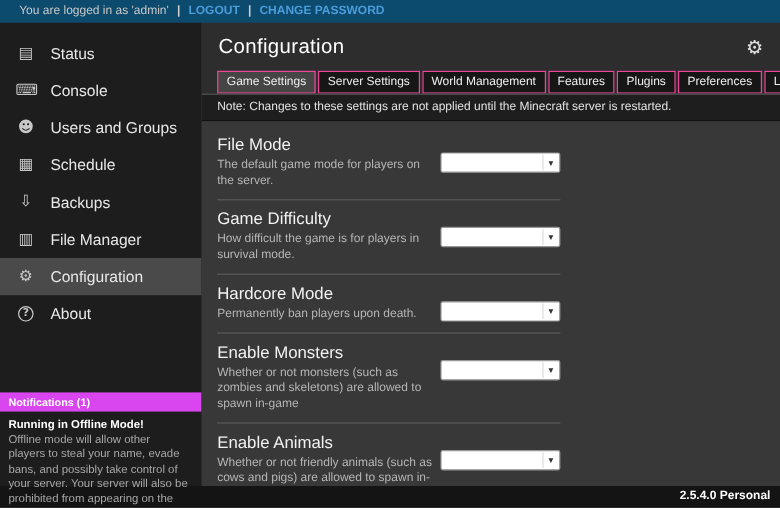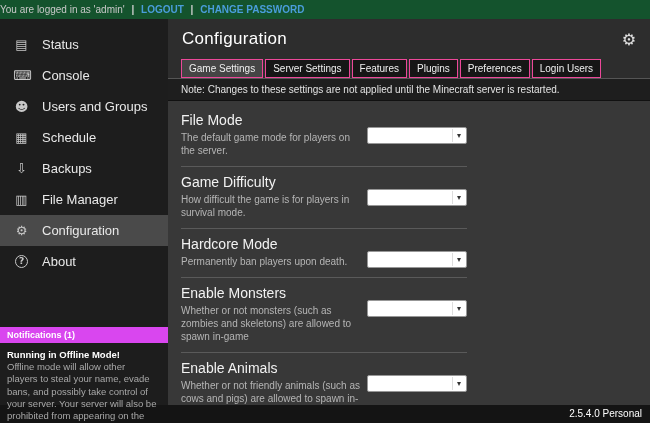--- a/index.html
+++ b/index.html
@@ -5,22 +5,22 @@
   * { box-sizing: border-box; margin: 0; padding: 0; }
   html,body { width: 650px; height: 423px; overflow: hidden; }
   body {
     font-family: "Liberation Sans", "DejaVu Sans", sans-serif;
     background: #383838;
     color: #ddd;
   }
 
   
   .topbar {
-    height: 19px; background: #14532d; color: #c9c9c9;
-    font-size: 10px; line-height: 19px; padding-left: 0;
+    height: 19px; background: #0c4a6e; color: #c9c9c9;
+    font-size: 10px; line-height: 19px; padding-left: 16px;
     white-space: nowrap;
   }
   .topbar .sep { color: #cfcfcf; font-weight: bold; margin: 0 4px; }
   .topbar a { color: #4a9ddb; font-weight: bold; text-decoration: none; cursor: pointer; }
 
   
   .layout { display: flex; height: 386px; }
 
   
   .sidebar { width: 168px; background: #1d1d1d; flex: none; display: flex; flex-direction: column; }
@@ -92,21 +92,21 @@
     position: absolute; right: 1px; top: 1px; bottom: 1px; width: 13px;
     color: #333; font-size: 8px; line-height: 14px; text-align: center;
     border-left: 1px solid #ddd;
     font-family: "DejaVu Sans", sans-serif;
   }
   .select-value { font-size: 10px; color: #222; line-height: 15px; padding-left: 4px; }
 
   
   .footer {
     height: 18px; background: #141414; color: #fff;
-    font-size: 10px; font-weight: normal; line-height: 18px;
+    font-size: 10px; font-weight: bold; line-height: 18px;
     text-align: right; padding-right: 8px;
   }
 </style>
 </head>
 <body>
 
 <div class="topbar">
   <span>You are logged in as 'admin'</span>
   <span class="sep">|</span>
   <a>LOGOUT</a>
@@ -159,20 +159,21 @@
 
   <main class="content">
     <header class="content-header">
       <h1>Configuration</h1>
       <span class="gear-icon">⚙</span>
     </header>
 
     <div class="tabs" id="tabs">
         <div class="tab active">Game Settings</div>
         <div class="tab">Server Settings</div>
+        <div class="tab">World Management</div>
         <div class="tab">Features</div>
         <div class="tab">Plugins</div>
         <div class="tab">Preferences</div>
         <div class="tab">Login Users</div>
       </div>
 
     <div class="note">Note: Changes to these settings are not applied until the Minecraft server is restarted.</div>
 
     <div class="settings" id="settings">
         <div class="setting-row">

